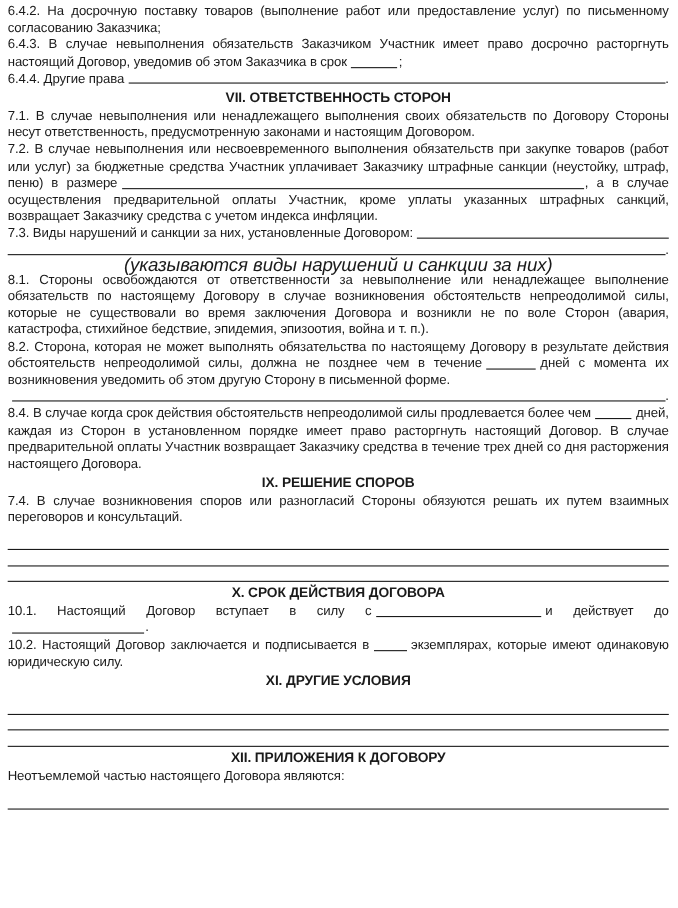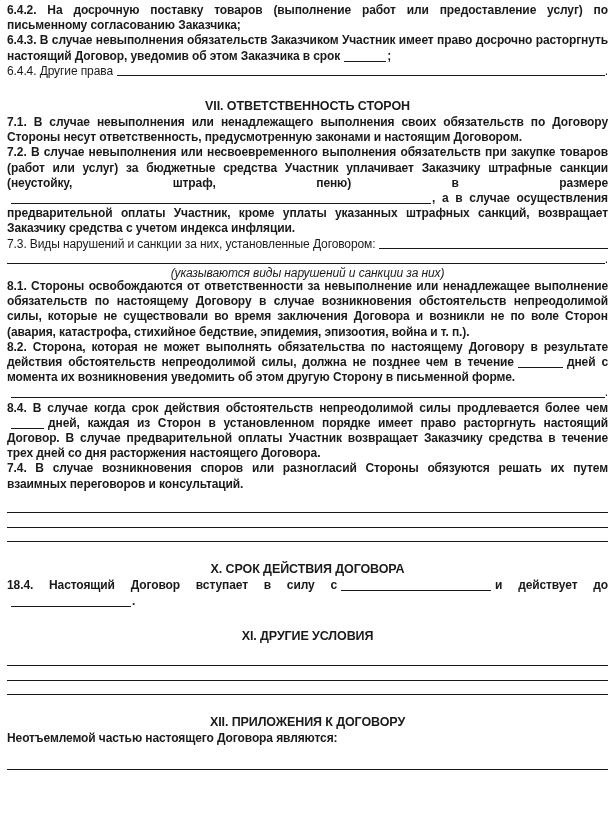--- a/index.html
+++ b/index.html
@@ -10,33 +10,33 @@
     padding: 3px 8px 0 7px;
     background: #ffffff;
     color: #1a1a1a;
     font-family: "Liberation Sans", sans-serif;
     font-size: 12px;
     line-height: 15.2px;
     letter-spacing: -0.1px;
     text-align: justify;
     overflow: hidden;
   }
-  .p { margin: 0; font-weight: bold; }
+  .p { margin: 0; }
   .jlast { text-align: justify; text-align-last: justify; }
   .heading {
     font-weight: 700;
     font-size: 12.5px;
     line-height: 15px;
     text-align: center;
     text-align-last: center;
-    margin: 20px 0 1px;
+    margin: 3px 0 1px;
   }
   .caption {
     font-style: italic;
-    font-size: 12px;
+    font-size: 17px;
     line-height: 12px;
     text-align: center;
     text-align-last: center;
   }
   .caption.indent { margin-left: 210px; }
   .blank {
     display: inline-block;
     border-bottom: 1px solid #1a1a1a;
     height: 10px;
     vertical-align: -2px;
@@ -90,30 +90,32 @@
   <div class="caption">(указываются виды нарушений и санкции за них)</div>
 
   <p class="p">8.1. Стороны освобождаются от ответственности за невыполнение или ненадлежащее выполнение обязательств по настоящему Договору в случае возникновения обстоятельств непреодолимой силы, которые не существовали во время заключения Договора и возникли не по воле Сторон (авария, катастрофа, стихийное бедствие, эпидемия, эпизоотия, война и т. п.).</p>
   <p class="p"><span>8.2. Сторона, которая не может выполнять обязательства по настоящему Договору в результате действия обстоятельств непреодолимой силы, должна не позднее чем в течение</span><span class="blank w45"></span><span>дней с момента их возникновения уведомить об этом другую Сторону в письменной форме.</span></p>
   <div class="fill-line">
     <span class="fill"></span>
     <span class="txt">.</span>
   </div>
   <p class="p"><span>8.4. В случае когда срок действия обстоятельств непреодолимой силы продлевается более чем</span><span class="blank w33"></span><span>дней, каждая из Сторон в установленном порядке имеет право расторгнуть настоящий Договор. В случае предварительной оплаты Участник возвращает Заказчику средства в течение трех дней со дня расторжения настоящего Договора.</span></p>
 
+  <div class="heading">IX. РЕШЕНИЕ СПОРОВ</div>
   <p class="p">7.4. В случае возникновения споров или разногласий Стороны обязуются решать их путем взаимных переговоров и консультаций.</p>
   <div class="gap-sm"></div>
   <div class="rules">
     <div class="rule"></div>
     <div class="rule"></div>
     <div class="rule"></div>
   </div>
 
   <div class="heading">X. СРОК ДЕЙСТВИЯ ДОГОВОРА</div>
-  <p class="p"><span>18.4. Настоящий Договор вступает в силу с</span><span class="blank w150"></span><span>и действует до</span><span class="blank w120 tight"></span><span>.</span></p>
+  <p class="p"><span>10.1. Настоящий Договор вступает в силу с</span><span class="blank w150"></span><span>и действует до</span><span class="blank w120 tight"></span><span>.</span></p>
+  <p class="p"><span>10.2. Настоящий Договор заключается и подписывается в</span><span class="blank w30"></span><span>экземплярах, которые имеют одинаковую юридическую силу.</span></p>
 
   <div class="heading">XI. ДРУГИЕ УСЛОВИЯ</div>
   <div class="gap-sm"></div>
   <div class="rules">
     <div class="rule"></div>
     <div class="rule"></div>
     <div class="rule"></div>
   </div>
 
   <div class="heading">XII. ПРИЛОЖЕНИЯ К ДОГОВОРУ</div>

